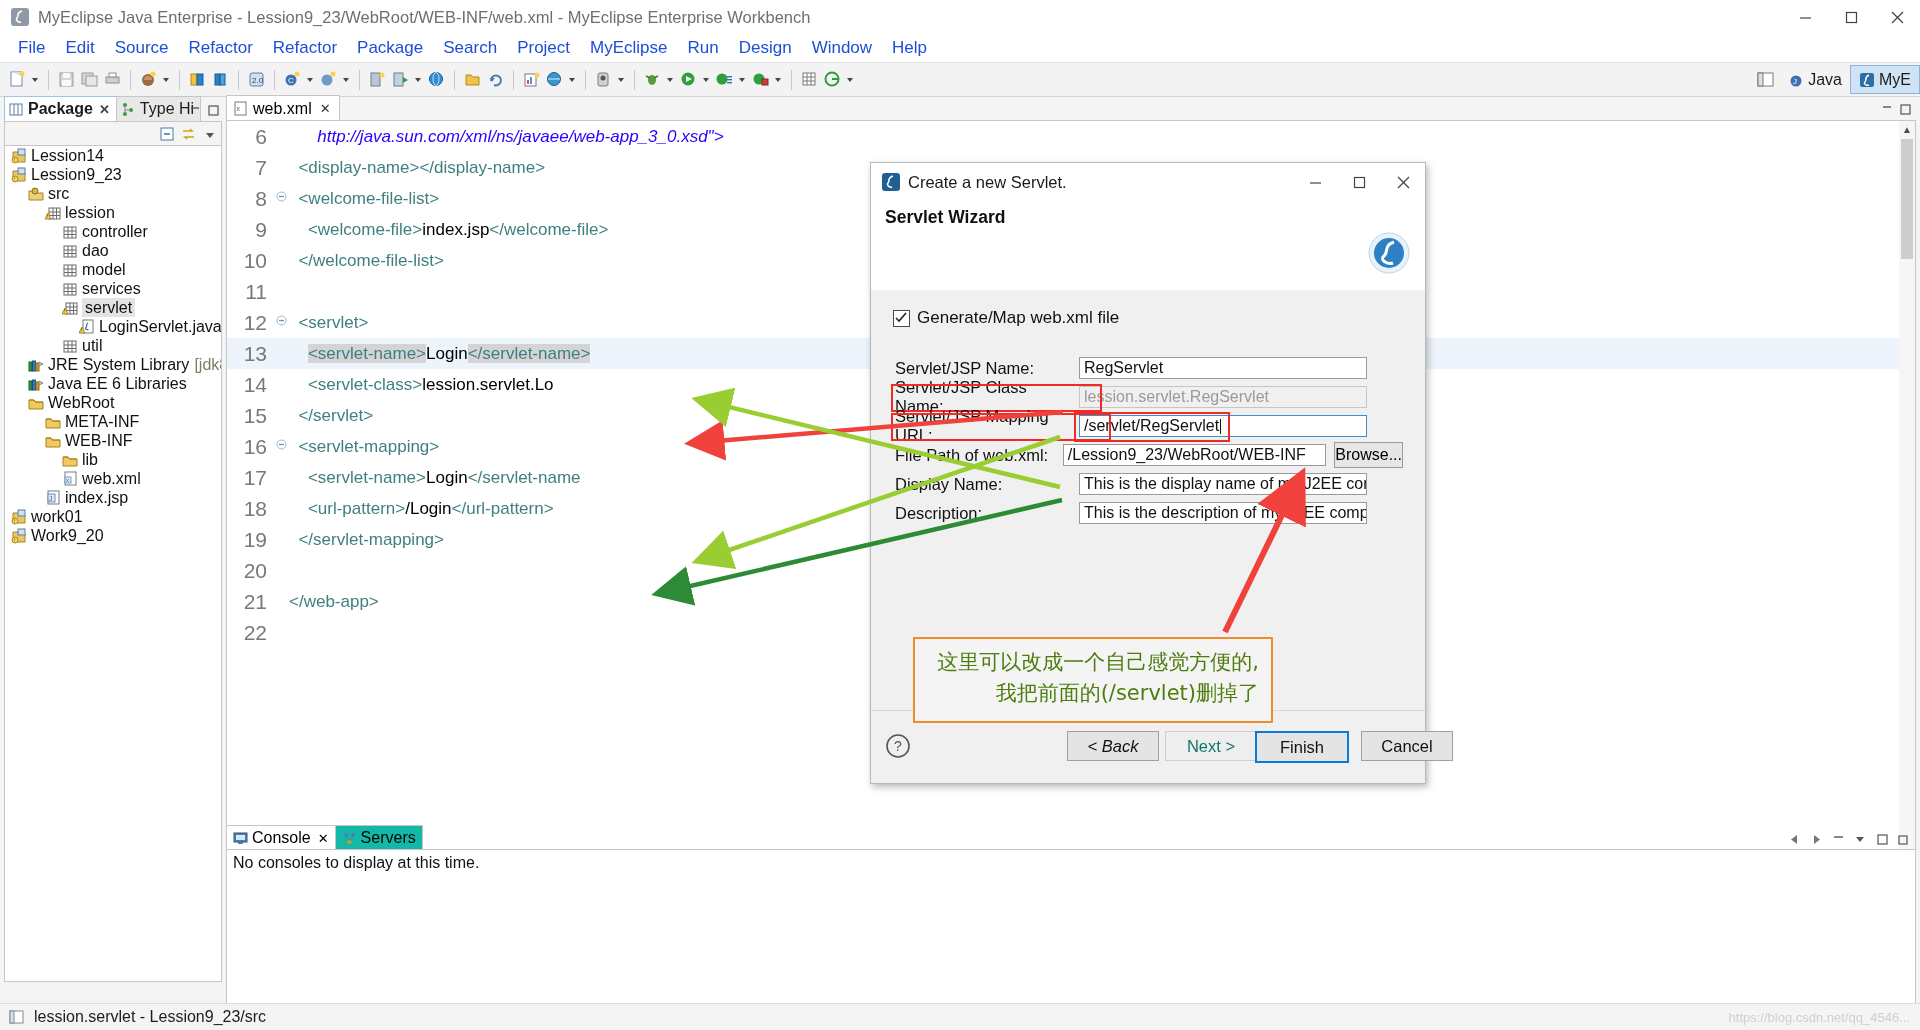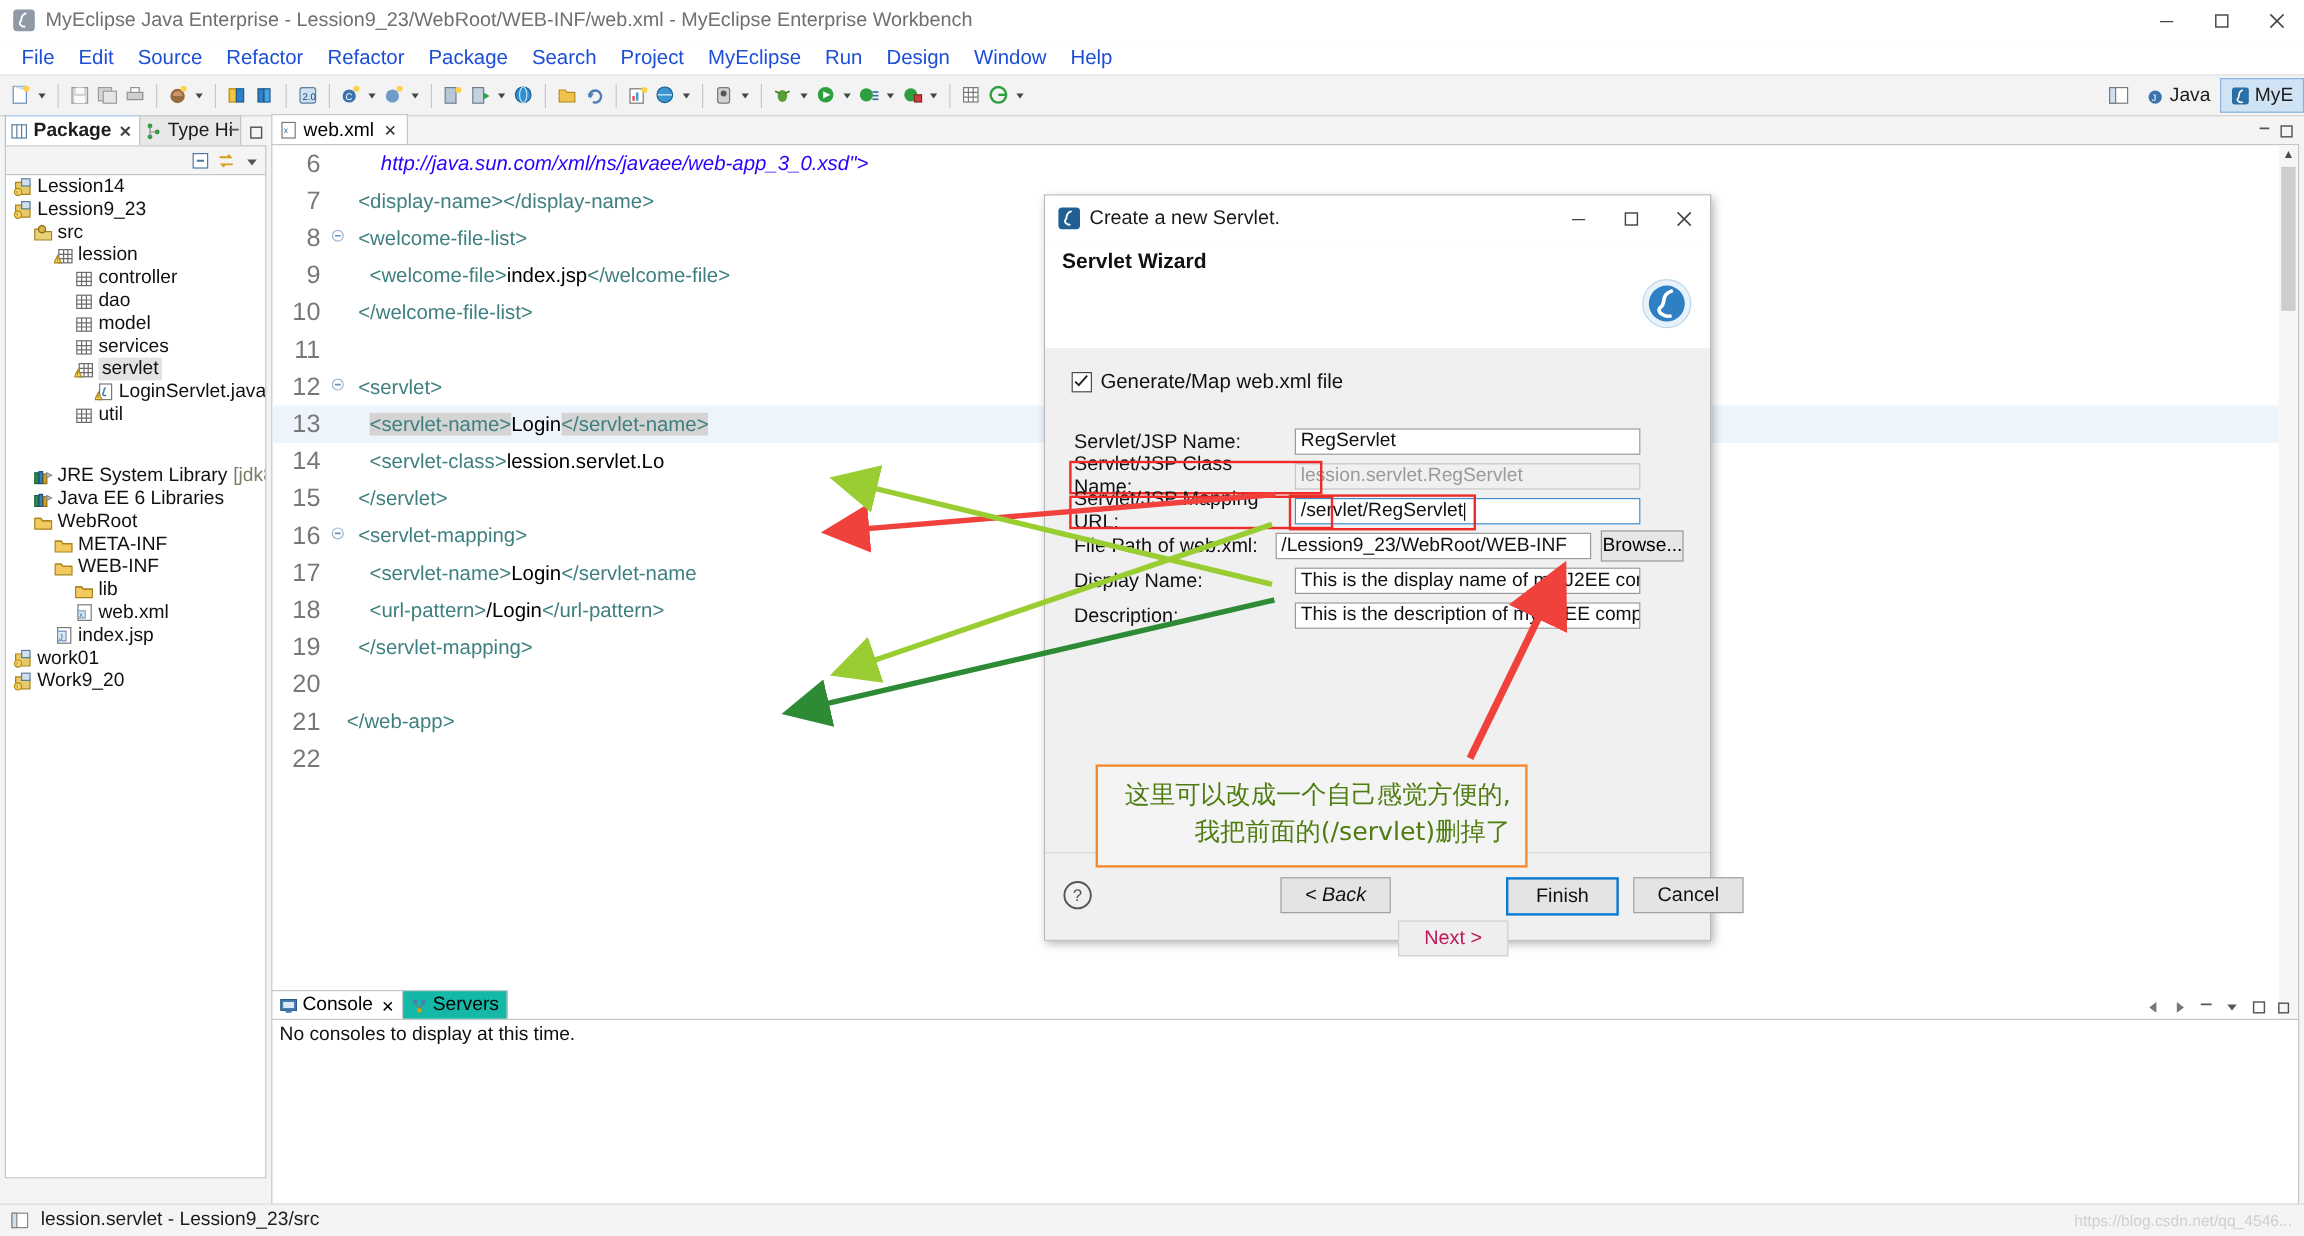--- a/index.html
+++ b/index.html
@@ -130,21 +130,21 @@
   .fin.ro{background:#f0f0f0;color:#9a9a9a;border-color:#c6c6c6;}
   .fin.focus{border:1px solid #3f8fd0;}
   .caret{display:inline-block;width:1px;height:15px;background:#111;margin-left:1px;}
   .browse{margin-left:8px;width:70px;height:24px;border:1px solid #9a9a9a;background:#e6e6e6;
           font-size:16px;display:flex;align-items:center;justify-content:center;}
   .redbox{position:absolute;border:2.5px solid #ee2b26;pointer-events:none;}
   .dlg-foot{position:absolute;left:0;right:0;bottom:0;height:72px;background:#f0f0f0;border-top:1px solid #d8d8d8;}
   .help{position:absolute;left:14px;top:22px;width:26px;height:26px;}
   .btn{position:absolute;top:20px;height:28px;border:1px solid #a0a0a0;background:#e4e4e4;
        font-size:16.5px;display:flex;align-items:center;justify-content:center;color:#111;}
-  .btn.dis{color:#be185d;background:#eeeeee;border-color:#cfcfcf;margin-top:36px;}
+  .btn.dis{color:#0f766e;background:#eeeeee;border-color:#cfcfcf;}
   .btn.def{border:2px solid #0a7bd4;background:#e4e4e4;}
 
   
   .overlay{position:absolute;left:0;top:0;width:1920px;height:1030px;pointer-events:none;}
   .noteBox{position:absolute;left:913px;top:637px;width:360px;height:86px;border:2.5px solid #f08c2e;
            background:#f4f4f4;box-sizing:border-box;padding:8px 12px;}
   .noteTxt{color:#4d7c0f;font-size:21px;line-height:31px;font-family:"DejaVu Sans",sans-serif;white-space:pre-line;text-align:right;}
 </style>
 </head>
 <body>
@@ -612,21 +612,21 @@
           <div class="trow" style="padding-left: 57px;">
             <span class="ic"><svg width="16" height="16">
                 <rect x="2" y="3" width="12" height="11" fill="#fff" stroke="#6b6b6b"></rect>
                 <line x1="6" y1="3" x2="6" y2="14" stroke="#6b6b6b"></line>
                 <line x1="10" y1="3" x2="10" y2="14" stroke="#6b6b6b"></line>
                 <line x1="2" y1="7" x2="14" y2="7" stroke="#6b6b6b"></line>
                 <line x1="2" y1="10.5" x2="14" y2="10.5" stroke="#6b6b6b"></line>
               </svg></span>
             <span class="lbl">util</span>
           </div>
-          <div class="trow" style="padding-left: 23px; margin-top: 32px;">
+          <div class="trow" style="padding-left: 23px;">
             <span class="ic"><svg width="16" height="16">
                 <rect x="1" y="5" width="3" height="9" fill="#2f8f4a" stroke="#1a6030"></rect>
                 <rect x="4.5" y="4" width="3" height="10" fill="#2f7fc4" stroke="#1a5080"></rect>
                 <rect x="8" y="6" width="3" height="8" fill="#d4a017" stroke="#8c6c10"></rect>
                 <path d="M11 5 l4 2 -4 2 Z" fill="#cfcfcf" stroke="#888"></path>
               </svg></span>
             <span class="lbl">JRE System Library</span>
             <span class="dim">[jdk8]</span>
           </div>
           <div class="trow" style="padding-left: 23px;">

